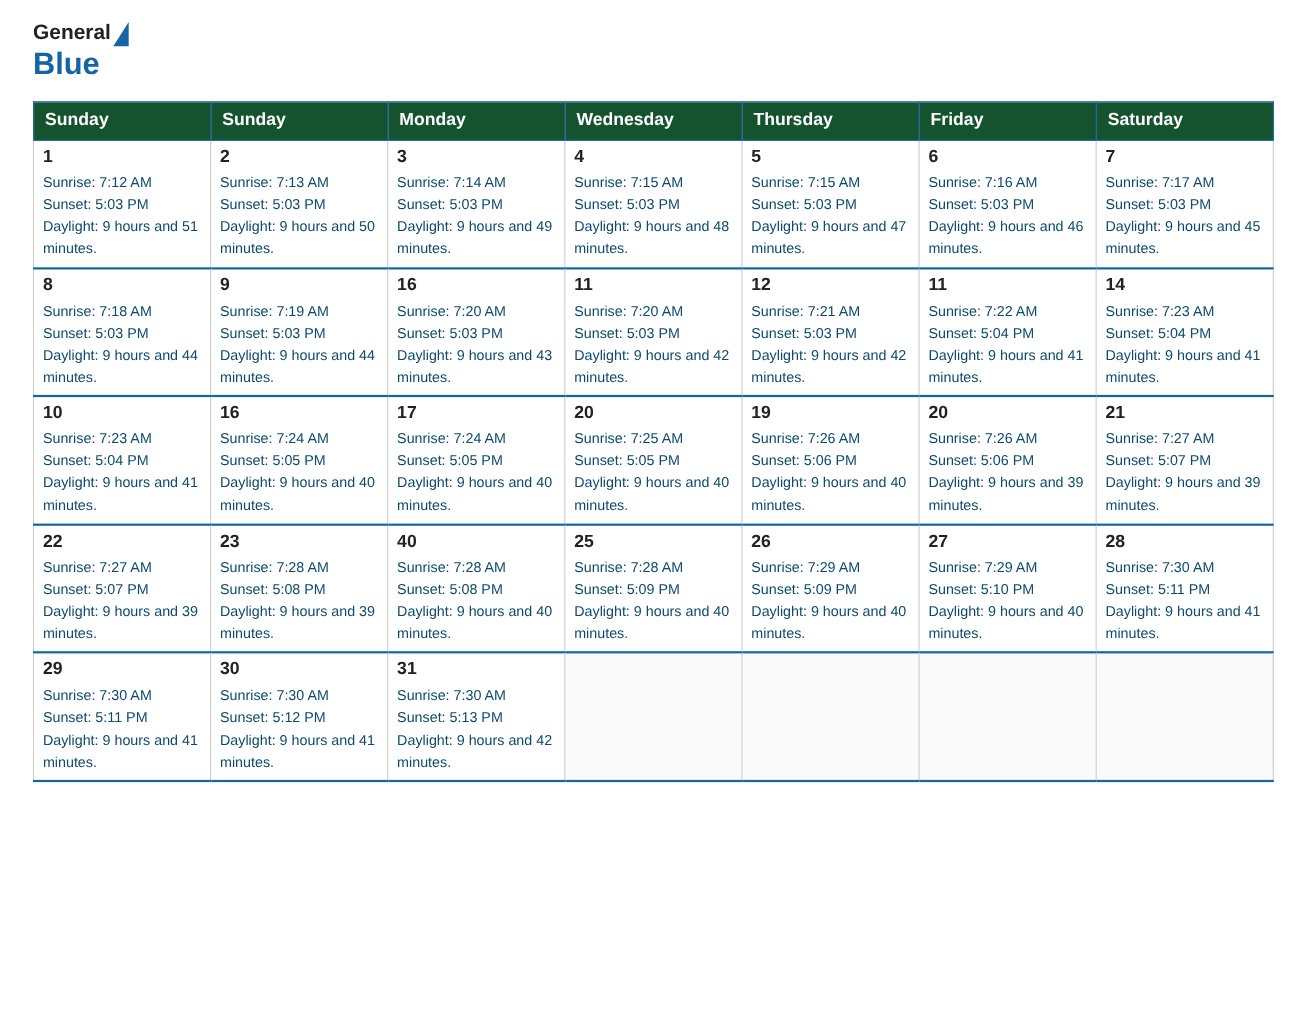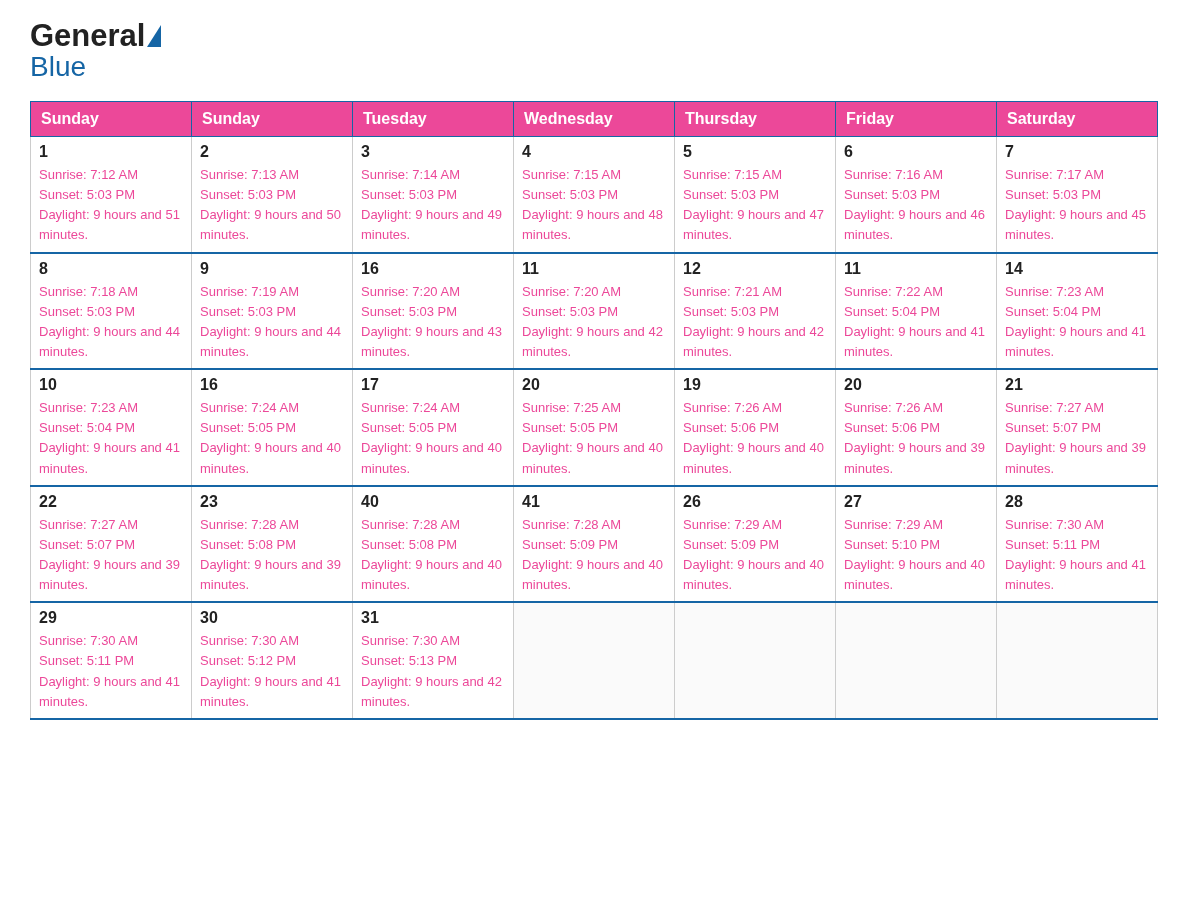--- a/index.html
+++ b/index.html
@@ -17,40 +17,40 @@
       align-items: flex-start;
       margin-bottom: 18px;
     }
     .logo-area {
       display: flex;
       flex-direction: column;
       align-items: flex-start;
     }
     .logo-text {
       display: flex;
-      align-items: center;
-      font-size: 31px;
+      align-items: flex-start;
+      font-size: 19px;
       font-weight: bold;
       color: #222;
       line-height: 1;
     }
     .logo-general { color: #222; }
     .logo-triangle {
       width: 0;
       height: 0;
       border-left: 14px solid transparent;
       border-bottom: 22px solid #1565a5;
       display: inline-block;
       margin: 0 2px;
       vertical-align: middle;
     }
     .logo-blue-text {
       color: #1565a5;
       font-size: 28px;
-      font-weight: normal;
+      font-weight: bold;
       text-align: right;
     }
     .title-area {
       text-align: right;
     }
     .month-title {
       font-size: 52px;
       font-weight: bold;
       color: #222;
       line-height: 1.1;
@@ -59,21 +59,21 @@
       font-size: 20px;
       color: #444;
       margin-top: 4px;
     }
     .calendar-table {
       width: 100%;
       border-collapse: collapse;
       border: 1.5px solid #aaa;
     }
     .calendar-table th {
-      background-color: #ec4899;
+      background-color: #14532d;
       color: #fff;
       font-size: 16px;
       font-weight: bold;
       padding: 8px 10px;
       text-align: left;
       border: 1px solid #1565a5;
     }
     .calendar-table td {
       vertical-align: top;
       padding: 6px 8px;
@@ -90,21 +90,21 @@
     .day-number {
       font-size: 16px;
       font-weight: bold;
       color: #222;
       display: block;
       margin-bottom: 4px;
     }
     .day-info {
       font-size: 13px;
       line-height: 1.55;
-      color: #ec4899;
+      color: #0c4a6e;
     }
     tr.week-row td {
       border-bottom: 2px solid #1565a5;
     }
   </style>
 </head>
 <body>
 
 <div class="header-area">
   <div class="logo-area">
@@ -120,21 +120,21 @@
     <div class="month-title"></div>
     <div class="location-subtitle"></div>
   </div>
 </div>
 
 <table class="calendar-table">
   <thead>
     <tr>
     <th>Sunday</th>
         <th>Sunday</th>
-        <th>Tuesday</th>
+        <th>Monday</th>
         <th>Wednesday</th>
         <th>Thursday</th>
         <th>Friday</th>
         <th>Saturday</th>
       </tr>
   </thead>
   <tbody id="calendar-body">
   <tr class="week-row">
         <td>
           <span class="day-number">1</span>
@@ -232,21 +232,21 @@
         </td>
         <td>
           <span class="day-number">23</span>
           <div class="day-info">Sunrise: 7:28 AM<br>Sunset: 5:08 PM<br>Daylight: 9 hours and 39 minutes.</div>
         </td>
         <td>
           <span class="day-number">40</span>
           <div class="day-info">Sunrise: 7:28 AM<br>Sunset: 5:08 PM<br>Daylight: 9 hours and 40 minutes.</div>
         </td>
         <td>
-          <span class="day-number">41</span>
+          <span class="day-number">25</span>
           <div class="day-info">Sunrise: 7:28 AM<br>Sunset: 5:09 PM<br>Daylight: 9 hours and 40 minutes.</div>
         </td>
         <td>
           <span class="day-number">26</span>
           <div class="day-info">Sunrise: 7:29 AM<br>Sunset: 5:09 PM<br>Daylight: 9 hours and 40 minutes.</div>
         </td>
         <td>
           <span class="day-number">27</span>
           <div class="day-info">Sunrise: 7:29 AM<br>Sunset: 5:10 PM<br>Daylight: 9 hours and 40 minutes.</div>
         </td>

